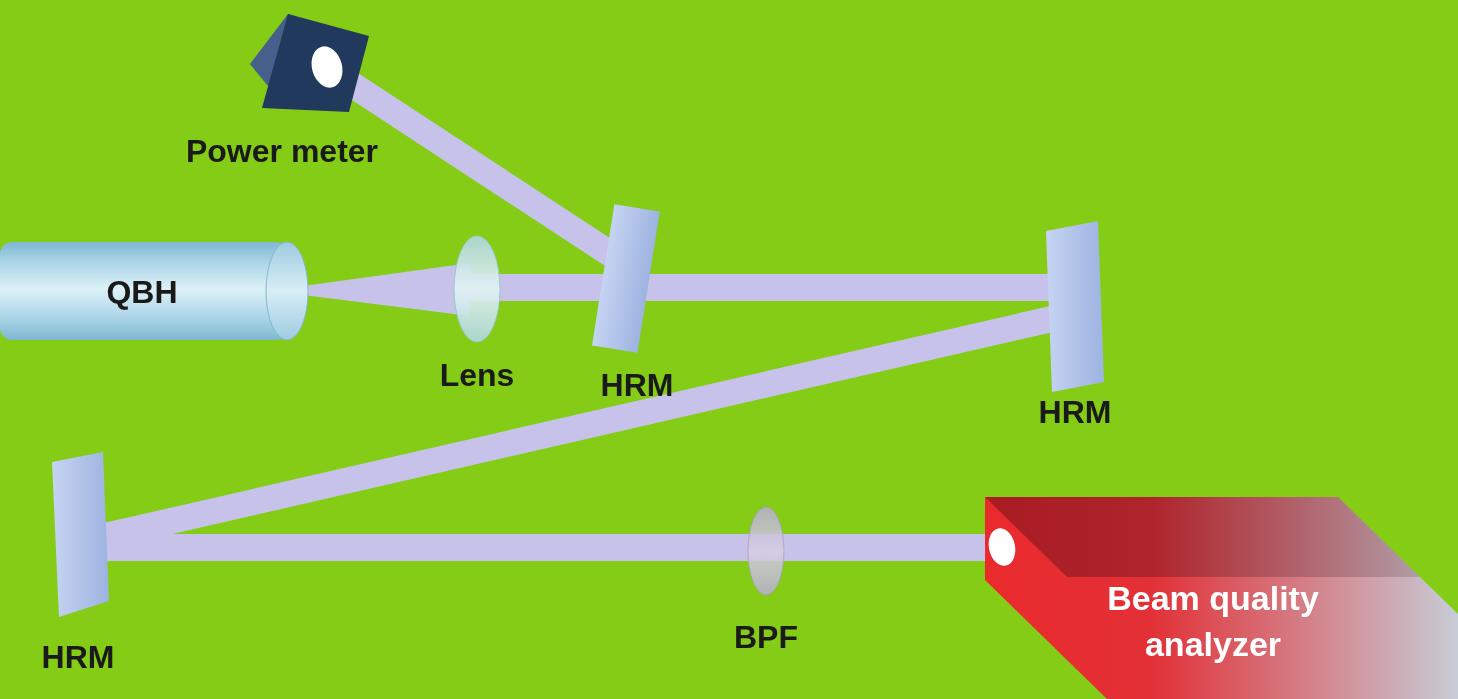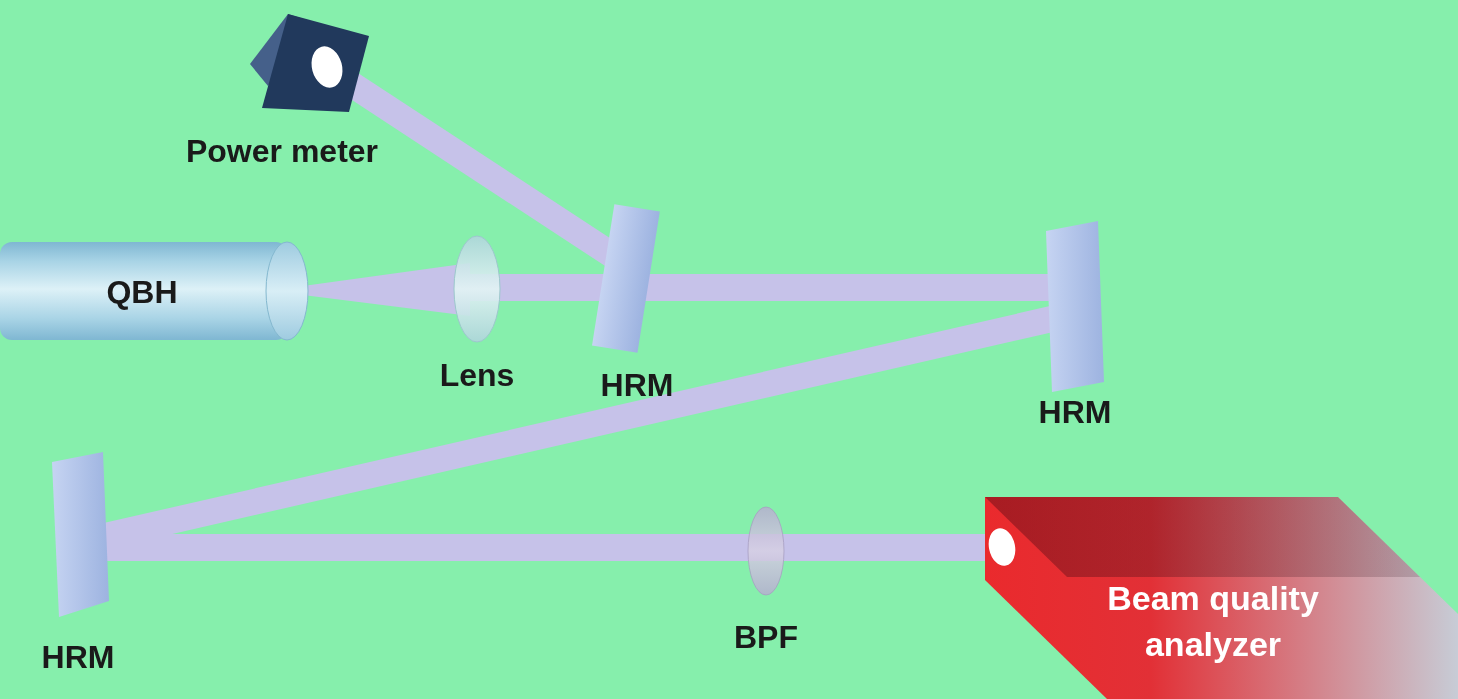--- a/index.html
+++ b/index.html
@@ -1,16 +1,16 @@
 <!DOCTYPE html>
 <html><head>
 <meta charset="utf-8">
 <style>
   html,body{margin:0;padding:0;background:#ffffff;}
-  .stage{position:relative;width:1458px;height:699px;background:#86efac;overflow:hidden;
+  .stage{position:relative;width:1458px;height:699px;background:#84cc16;overflow:hidden;
          font-family:"Liberation Sans",sans-serif;}
   svg{position:absolute;left:0;top:0;}
   .lbl{font-family:"Liberation Sans",sans-serif;font-weight:bold;font-size:32px;
        fill:#1a1a1a;text-anchor:middle;}
   .lbl-white{font-family:"Liberation Sans",sans-serif;font-weight:bold;font-size:34px;
        fill:#ffffff;text-anchor:middle;}
 </style>
 </head>
 <body>
 

